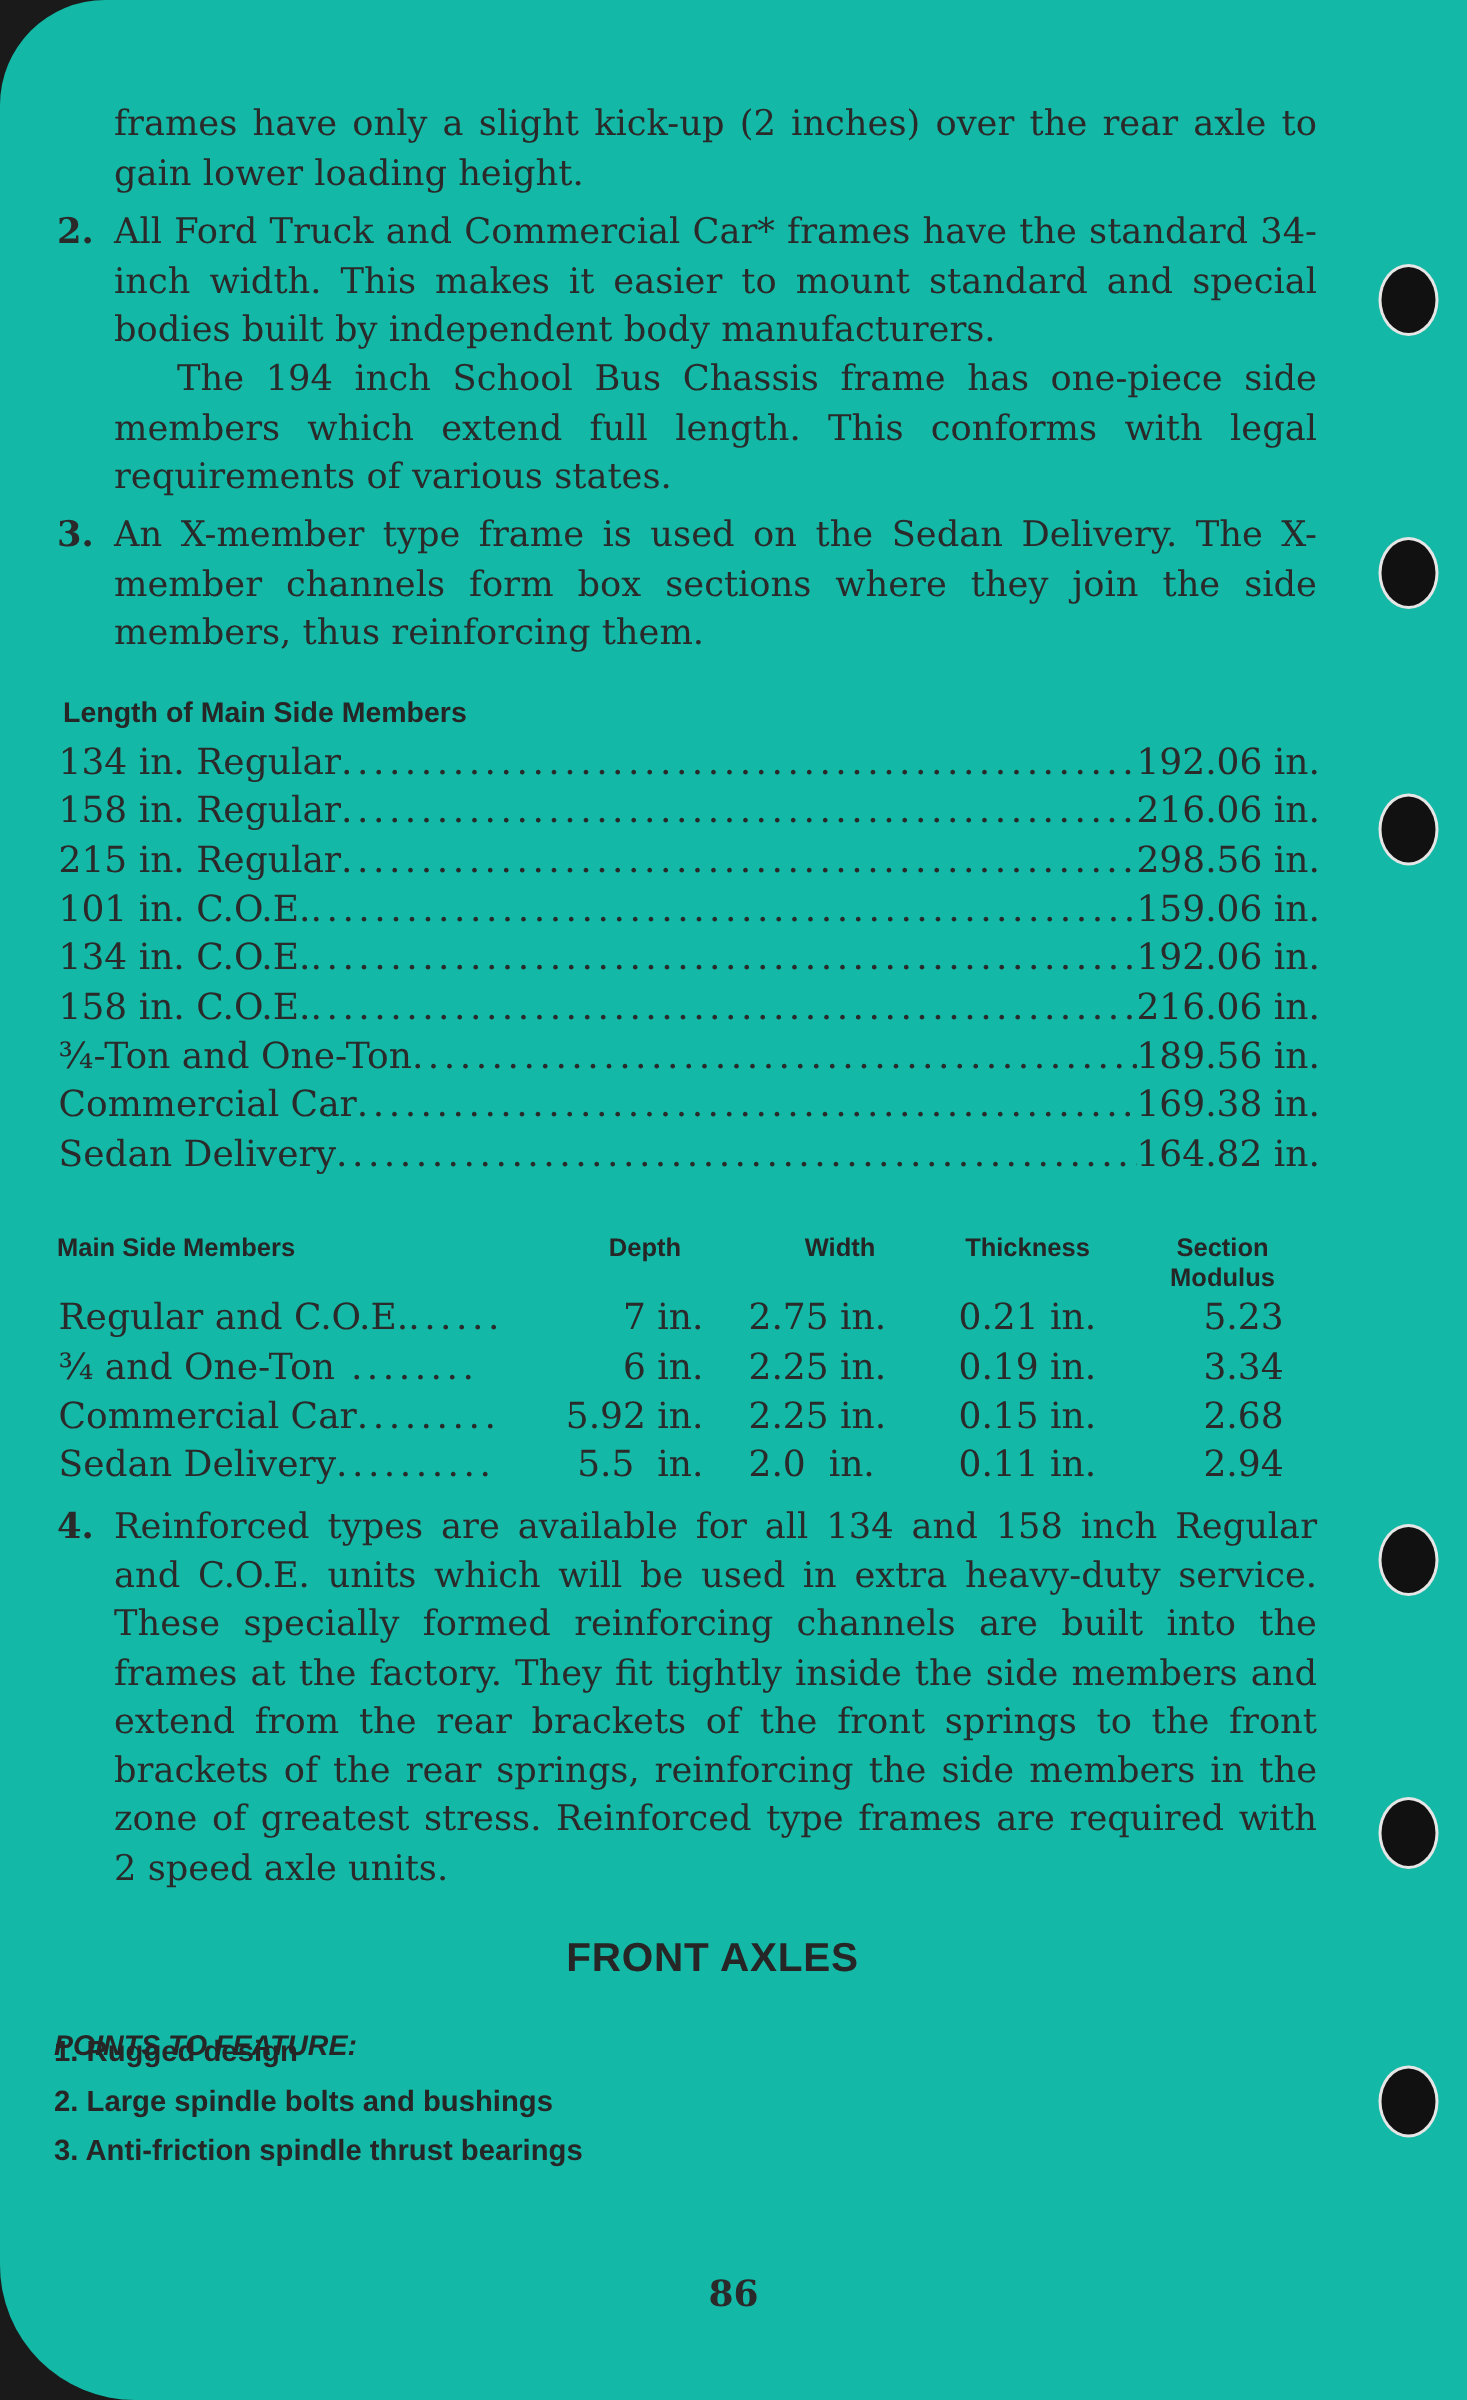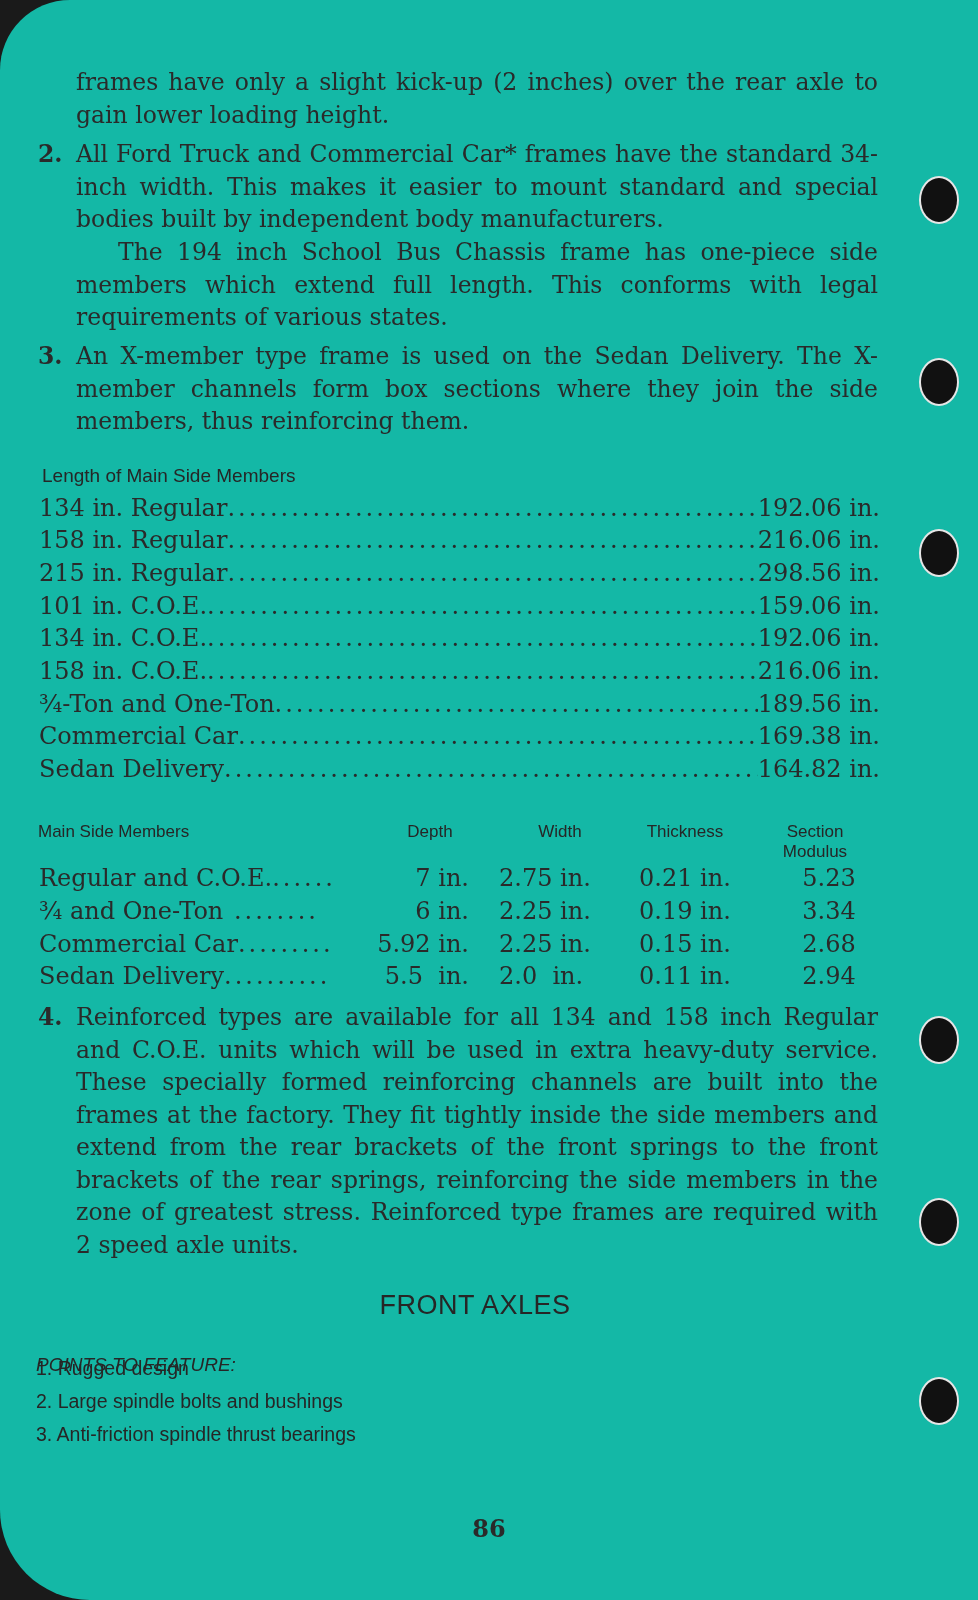--- a/index.html
+++ b/index.html
@@ -9,21 +9,21 @@
     position: relative;
   }
   .page {
     position: absolute; left: 0; top: 0; width: 978px; height: 1600px;
     background: #14b8a6;
     border-top-left-radius: 70px;
     border-bottom-left-radius: 90px;
     overflow: hidden;
   }
   .serif { font-family: "DejaVu Serif", "Liberation Serif", serif; color: #2a2a2a; }
-  .sans  { font-family: "Liberation Sans", "DejaVu Sans", sans-serif; color: #262626; font-weight: normal; }
+  .sans  { font-family: "Liberation Sans", "DejaVu Sans", sans-serif; color: #262626; font-weight: bold; }
 
   .para { position: absolute; left: 76px; width: 802px; font-size: 23.5px; line-height: 32.5px; text-align: justify; }
   .para .num { position: absolute; left: -38px; font-weight: bold; }
   .indent { text-indent: 42px; }
 
   .hole {
     position: absolute; left: 921px; width: 36px; height: 44px;
     background: #111; border-radius: 50%;
     box-shadow: 0 0 0 2px #e6e6e6;
   }

